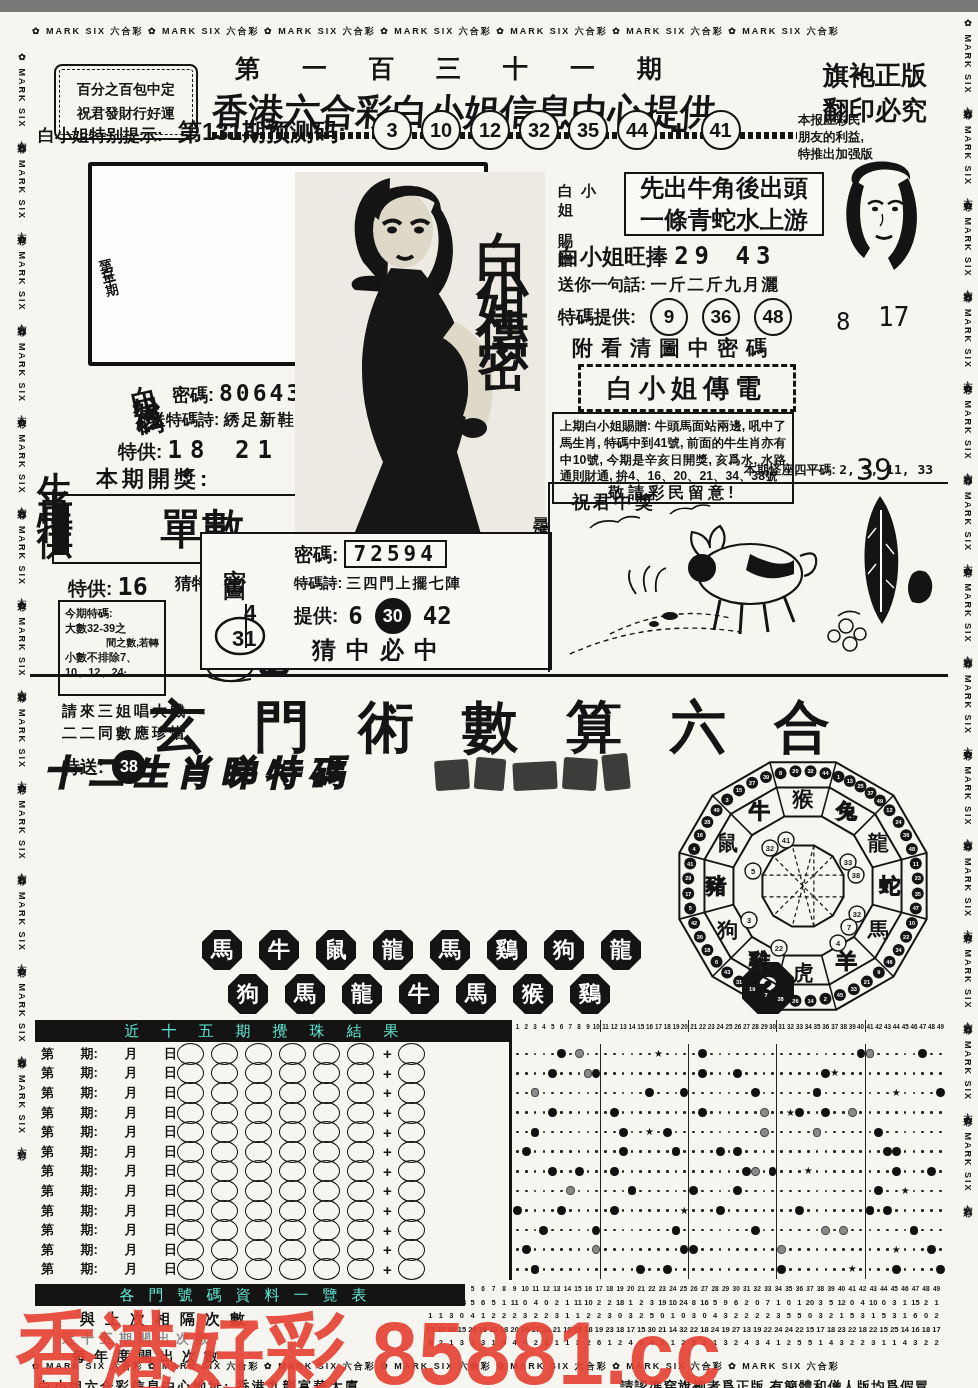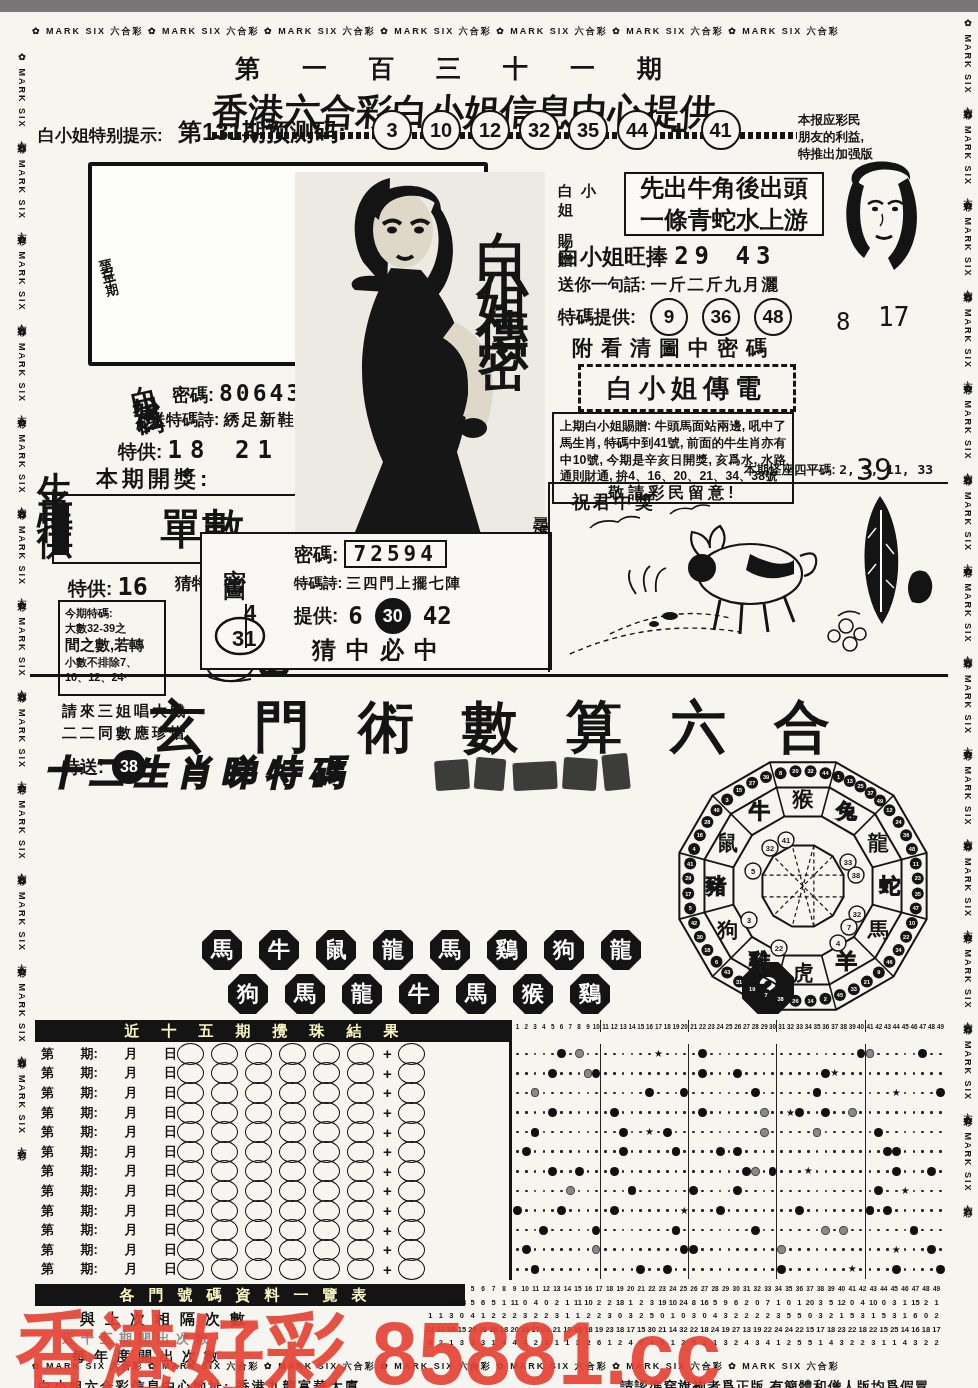--- a/index.html
+++ b/index.html
@@ -6,21 +6,21 @@
   #frame{position:relative;width:978px;height:1388px;margin:12px auto;background:#f6f5f0;
          font-family:"Liberation Sans",sans-serif;color:#141414;overflow:hidden;}
   .abs{position:absolute;}
   .v{writing-mode:vertical-rl;}
   .mono{font-family:"DejaVu Sans Mono",monospace;}
   .strip{font-size:9px;font-weight:700;letter-spacing:2px;color:#141414;overflow:hidden;white-space:nowrap;}
   .vstrip{writing-mode:vertical-rl;}
   .numc{display:inline-flex;align-items:center;justify-content:center;border:2.5px solid #141414;
         border-radius:50%;font-weight:700;background:#f6f5f0;}
   .numc.filled{background:#141414;color:#fff;}
-  .blackbar{background:#141414;color:#fef9c3;display:flex;align-items:center;justify-content:center;font-weight:700;}
+  .blackbar{background:#141414;color:#5eead4;display:flex;align-items:center;justify-content:center;font-weight:400;}
   .boxed{border:2.5px solid #141414;}
   .rrow{height:19.6px;display:flex;align-items:center;}
   .rlab{font-size:13px;font-weight:700;width:142px;display:flex;justify-content:space-between;padding-left:6px;box-sizing:border-box;}
   .ball{width:25px;height:20px;border:1.7px solid #141414;border-radius:50%;margin-right:7px;flex:0 0 auto;}
   .plus{font-size:15px;font-weight:700;margin:0 6px 0 2px;}
   .mrow{display:flex;height:19.6px;}
   .mhdr{display:flex;height:12px;}
   .mcell{width:8.82px;height:100%;display:flex;align-items:center;justify-content:center;flex:0 0 auto;box-sizing:border-box;}
   .mcell.sep{border-right:1.3px solid #222;}
   .hnum{font-size:6.3px;font-weight:700;}
@@ -43,23 +43,31 @@
 </head>
 <body>
 
 <div id="frame">
 
   <div id="strip-top" class="abs strip" style="left:32px;top:6px;width:908px;height:26px;line-height:26px;">✿  MARK SIX 六合彩  ✿  MARK SIX 六合彩  ✿  MARK SIX 六合彩  ✿  MARK SIX 六合彩  ✿  MARK SIX 六合彩  ✿  MARK SIX 六合彩  ✿  MARK SIX 六合彩  </div>
   <div id="strip-left" class="abs strip vstrip" style="left:4px;top:40px;width:24px;height:1300px;">✿  MARK SIX 六合彩  ✿  MARK SIX 六合彩  ✿  MARK SIX 六合彩  ✿  MARK SIX 六合彩  ✿  MARK SIX 六合彩  ✿  MARK SIX 六合彩  ✿  MARK SIX 六合彩  ✿  MARK SIX 六合彩  ✿  MARK SIX 六合彩  ✿  MARK SIX 六合彩  ✿  MARK SIX 六合彩  ✿  MARK SIX 六合彩  </div>
   <div id="strip-right" class="abs strip vstrip" style="left:950px;top:6px;width:24px;height:1375px;">✿  MARK SIX 六合彩  ✿  MARK SIX 六合彩  ✿  MARK SIX 六合彩  ✿  MARK SIX 六合彩  ✿  MARK SIX 六合彩  ✿  MARK SIX 六合彩  ✿  MARK SIX 六合彩  ✿  MARK SIX 六合彩  ✿  MARK SIX 六合彩  ✿  MARK SIX 六合彩  ✿  MARK SIX 六合彩  ✿  MARK SIX 六合彩  ✿  MARK SIX 六合彩  </div>
   <div id="strip-bottom" class="abs strip" style="left:32px;top:1344px;width:908px;height:20px;line-height:20px;">✿  MARK SIX 六合彩  ✿  MARK SIX 六合彩  ✿  MARK SIX 六合彩  ✿  MARK SIX 六合彩  ✿  MARK SIX 六合彩  ✿  MARK SIX 六合彩  ✿  MARK SIX 六合彩  </div>
 
+  <div class="abs boxed" style="left:54px;top:52px;width:140px;height:72px;border-radius:8px;outline:1.5px dashed #141414;outline-offset:-6px;display:flex;flex-direction:column;align-items:center;justify-content:center;gap:6px;">
+    <div style="font-size:14px;font-weight:800;">百分之百包中定</div>
+    <div style="font-size:14px;font-weight:800;">祝君發財行好運</div>
+  </div>
   <div class="abs" style="left:235px;top:40px;width:560px;font-size:25px;font-weight:900;letter-spacing:42px;white-space:nowrap;">第一百三十一期</div>
   <div class="abs" style="left:212px;top:76px;width:585px;font-size:36px;font-weight:900;transform:skewX(-4deg);white-space:nowrap;">香港六合彩白小姐信息中心提供</div>
   <div class="abs hatch" style="left:212px;top:120px;width:585px;height:7px;"></div>
+  <div class="abs" style="left:800px;top:46px;width:150px;text-align:center;">
+    <div style="font-size:26px;font-weight:900;">旗袍正版</div>
+    <div style="font-size:26px;font-weight:900;">翻印必究</div>
+  </div>
 
   <div class="abs" style="left:38px;top:112px;font-size:17px;font-weight:800;">白小姐特别提示:</div>
   <div class="abs" style="left:178px;top:104px;font-size:24px;font-weight:900;">第131期预测码:</div>
   <div class="abs" id="pred-circles" style="left:372px;top:98px;display:flex;align-items:center;gap:9px;">
       <div class="numc" style="height: 36px; width: 36px; font-size: 20px;">3</div>
       <div class="numc" style="height: 36px; width: 36px; font-size: 20px;">10</div>
       <div class="numc" style="height: 36px; width: 36px; font-size: 20px;">12</div>
       <div class="numc" style="height: 36px; width: 36px; font-size: 20px;">32</div>
       <div class="numc" style="height: 36px; width: 36px; font-size: 20px;">35</div>
       <div class="numc" style="height: 36px; width: 36px; font-size: 20px;">44</div>
@@ -105,21 +113,21 @@
     <div style="width:15px;height:52px;background:#141414;"></div>
     <div style="flex:1;text-align:center;font-size:42px;font-weight:900;">單數</div>
   </div>
   <div class="abs" style="left:68px;top:560px;font-size:19px;font-weight:800;">
     <span>特供:</span>
     <span class="mono" style="font-size:25px;">16</span>
   </div>
   <div class="abs boxed" style="left:58px;top:588px;width:108px;height:96px;padding:4px 5px;box-sizing:border-box;">
     <div style="font-size:11px;font-weight:800;">今期特碼:</div>
     <div style="font-size:11px;font-weight:700;">大數32-39之</div>
-    <div style="font-size:15px;font-weight:700;">間之數,若轉</div>
+    <div style="font-size:10px;font-weight:700;text-align:right;">間之數,若轉</div>
     <div style="font-size:11px;font-weight:700;">小數不排除7、</div>
     <div style="font-size:11px;font-weight:700;">10、12、24·</div>
   </div>
   <div class="abs v" style="left:30px;top:430px;font-size:36px;font-weight:900;letter-spacing:18px;height:250px;">生肖特供</div>
   <div class="abs" style="left:175px;top:560px;font-size:17px;font-weight:900;">猜特碼詩:</div>
   <div class="abs" style="left:62px;top:690px;font-size:15px;font-weight:700;letter-spacing:3px;">請來三姐唱大戲</div>
   <div class="abs" style="left:62px;top:712px;font-size:15px;font-weight:700;letter-spacing:3px;">二二同數應珍惜</div>
 
   <svg class="abs" style="left:185px;top:585px;" width="120" height="100" viewBox="0 0 120 100">
     <path d="M30,55 q-12,-30 2,-40 q8,18 6,36" fill="none" stroke="#141414" stroke-width="2"></path>

